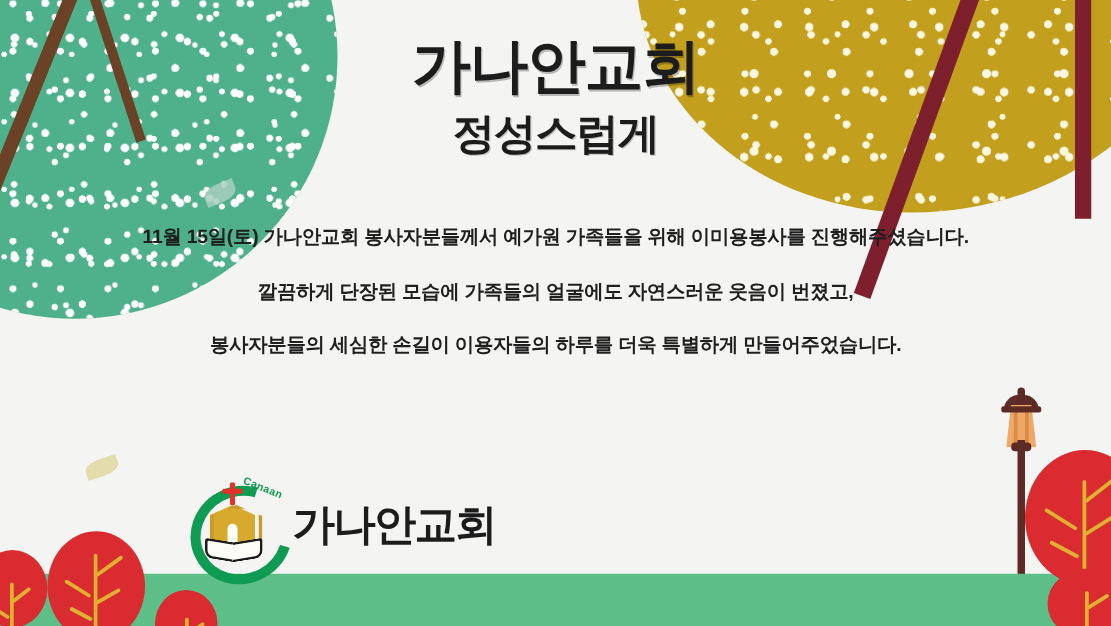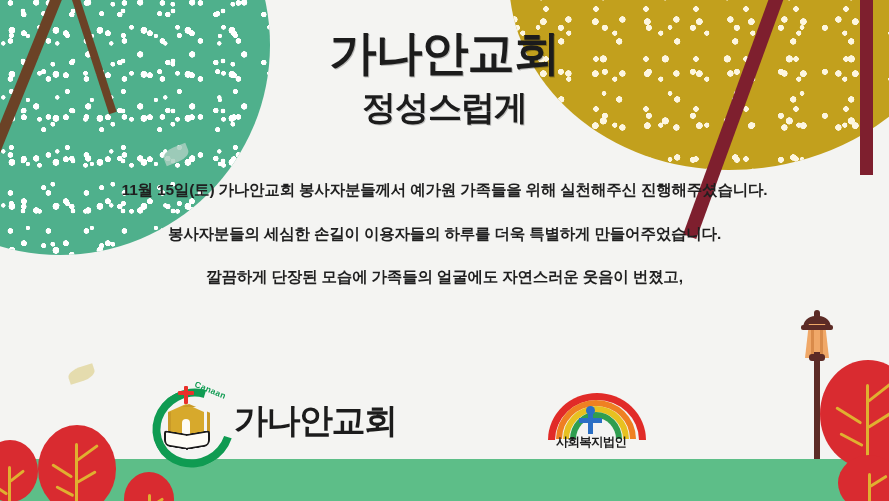--- a/index.html
+++ b/index.html
@@ -272,53 +272,41 @@
   </div>
 
   <div class="content">
 
     <div class="title-block">
       <div class="title-main">가나안교회</div>
       <div class="title-sub">정성스럽게</div>
     </div>
 
     <div class="body-block">
-      <p class="body-line">11월 15일(토) 가나안교회 봉사자분들께서 예가원 가족들을 위해 실천해주신 진행해주셨습니다.</p>
+      <p class="body-line">11월 15일(토) 가나안교회 봉사자분들께서 예가원 가족들을 위해 이미용봉사를 진행해주셨습니다.</p>
+      <p class="body-line">깔끔하게 단장된 모습에 가족들의 얼굴에도 자연스러운 웃음이 번졌고,</p>
       <p class="body-line">봉사자분들의 세심한 손길이 이용자들의 하루를 더욱 특별하게 만들어주었습니다.</p>
-      <p class="body-line">깔끔하게 단장된 모습에 가족들의 얼굴에도 자연스러운 웃음이 번졌고,</p>
     </div>
 
     <div class="logos">
 
       <div class="logo-church">
         <div class="church-mark">
           <div class="swoosh"></div>
           <div class="bldg-fill"></div>
           <div class="bldg"></div>
           <div class="bldg-door"></div>
           <div class="cross-v"></div>
           <div class="cross-h"></div>
           <div class="book-l"></div>
           <div class="book-r"></div>
           <div class="canaan-text">Canaan</div>
         </div>
         <div class="church-name">가나안교회</div>
       </div>
 
       <div class="logo-yegawon">
-        <div class="yg-mark">
-          <div class="rainbow">
-            <div class="arc arc1"></div>
-            <div class="arc arc2"></div>
-            <div class="arc arc3"></div>
-            <div class="arc arc4"></div>
-          </div>
-          <div class="yg-figure-head"></div>
-          <div class="yg-figure-arms"></div>
-          <div class="yg-figure-body"></div>
-          <div class="yg-caption">사회복지법인</div>
-        </div>
       </div>
 
     </div>
 
   </div>
 </div>
 
 </body></html>

